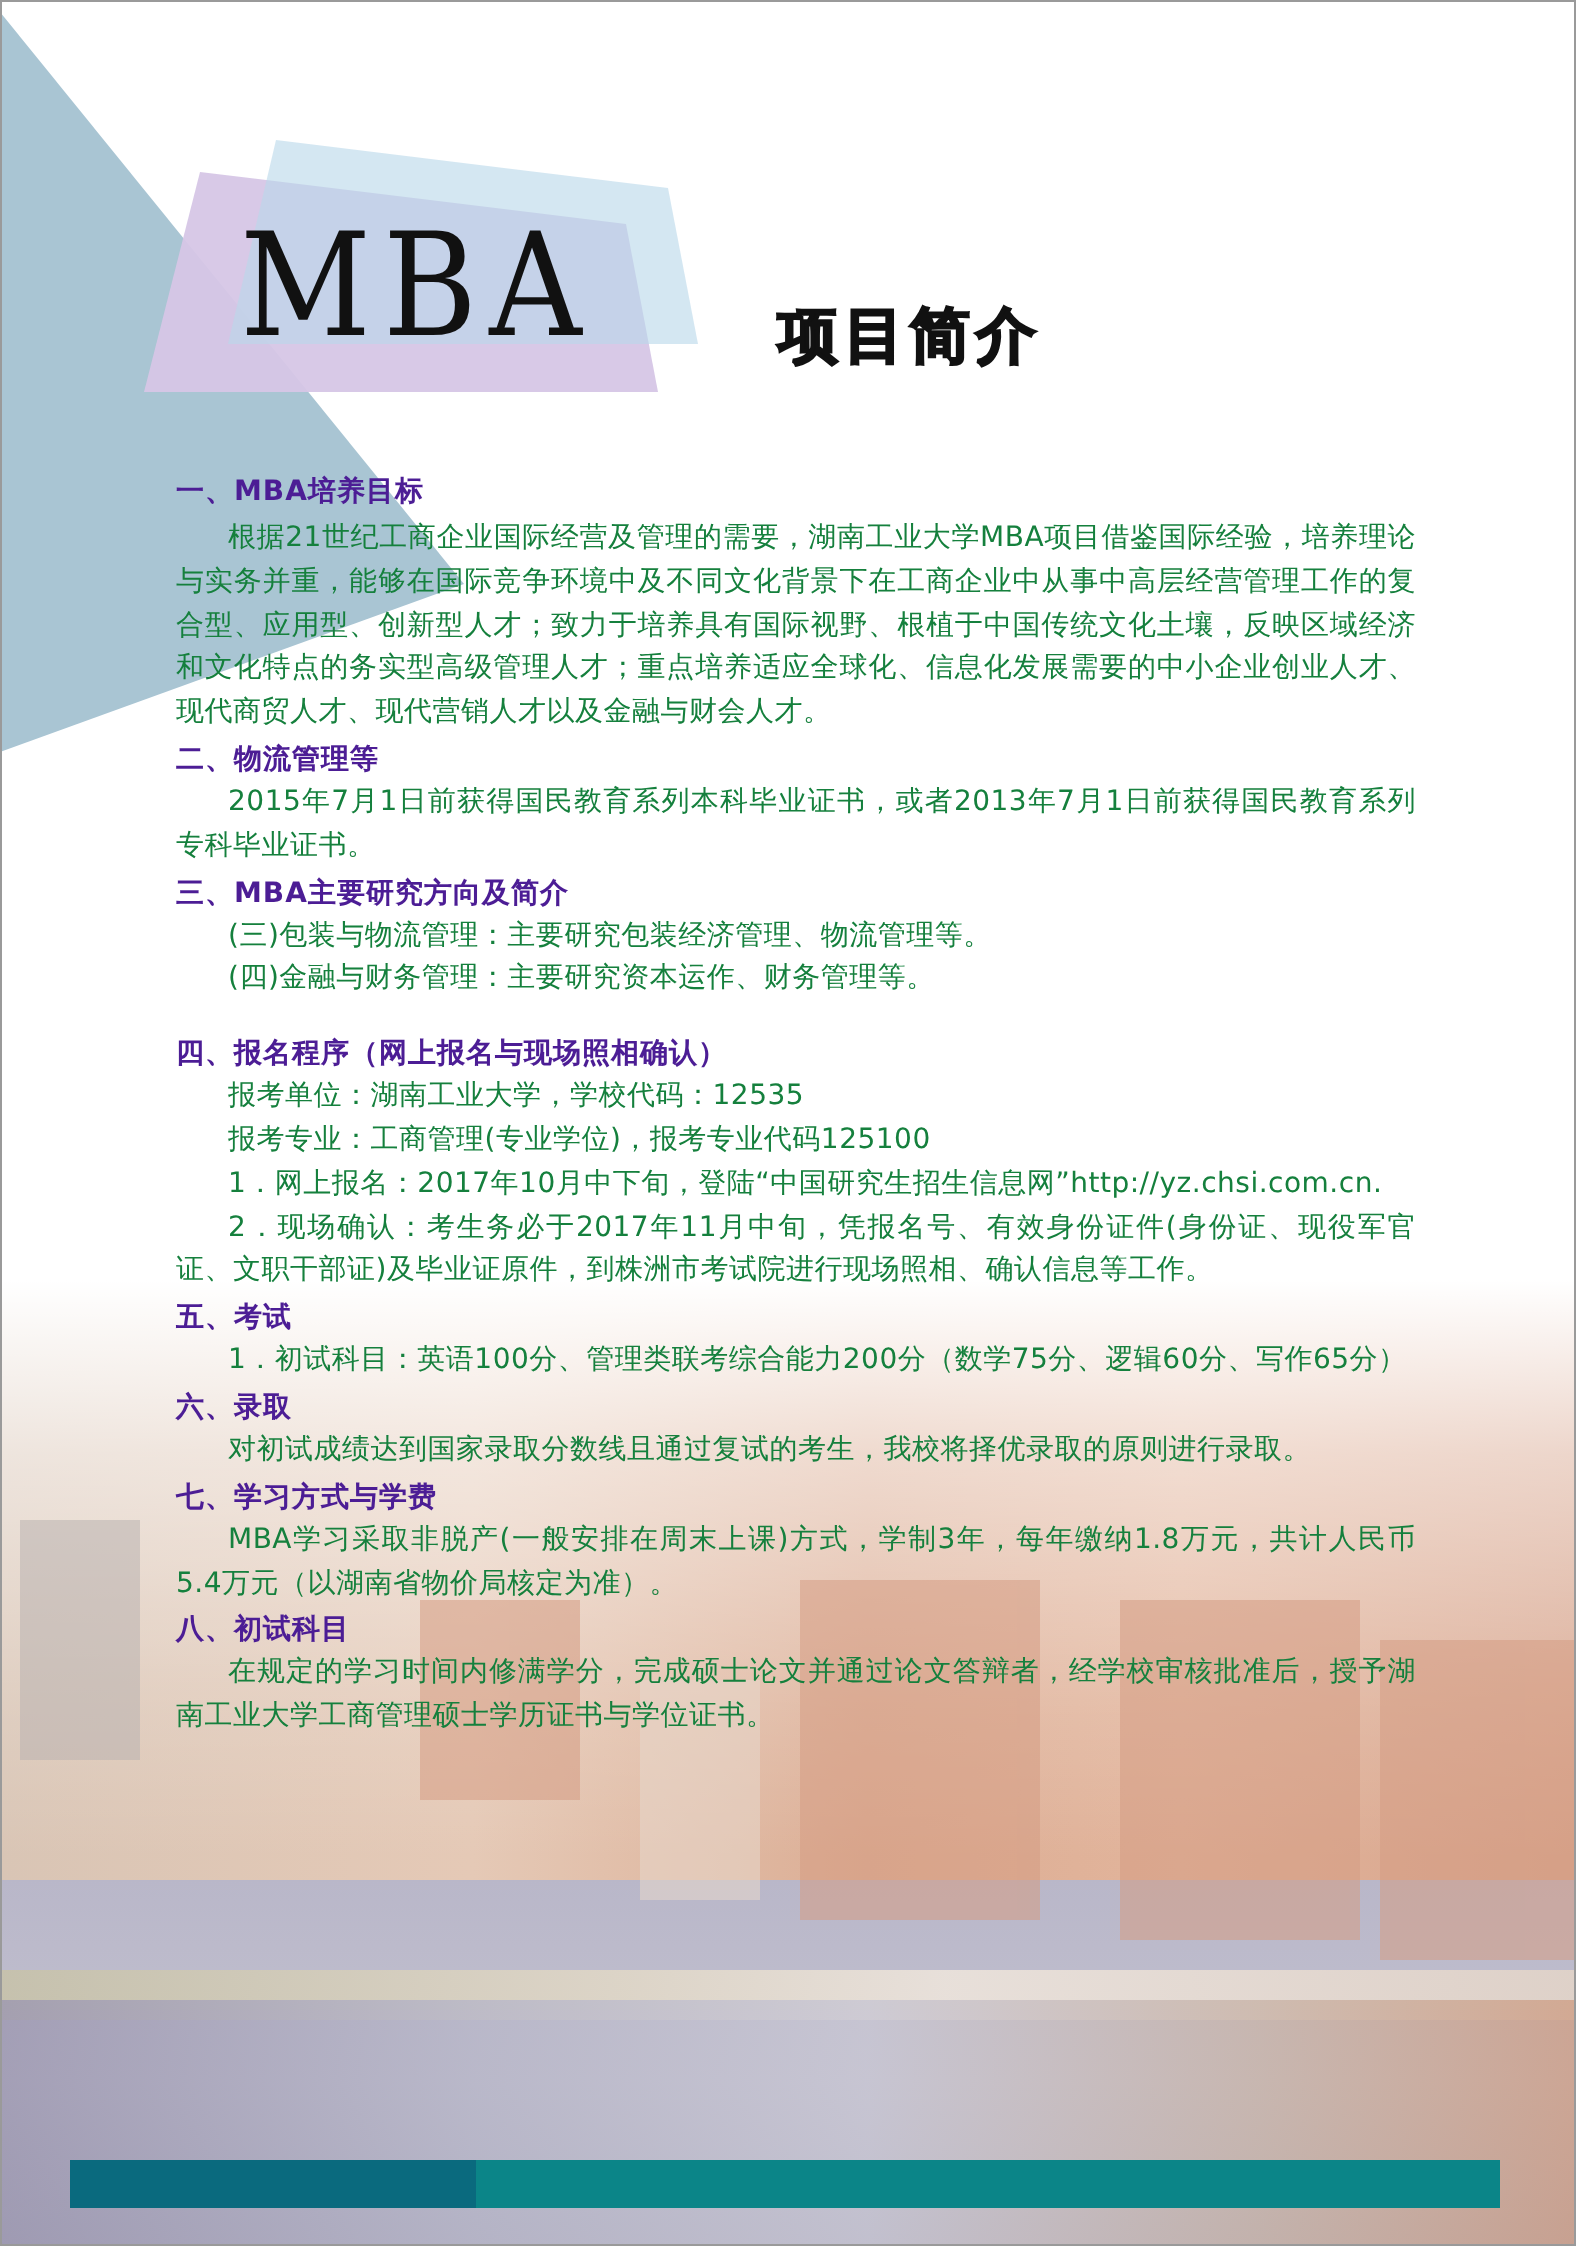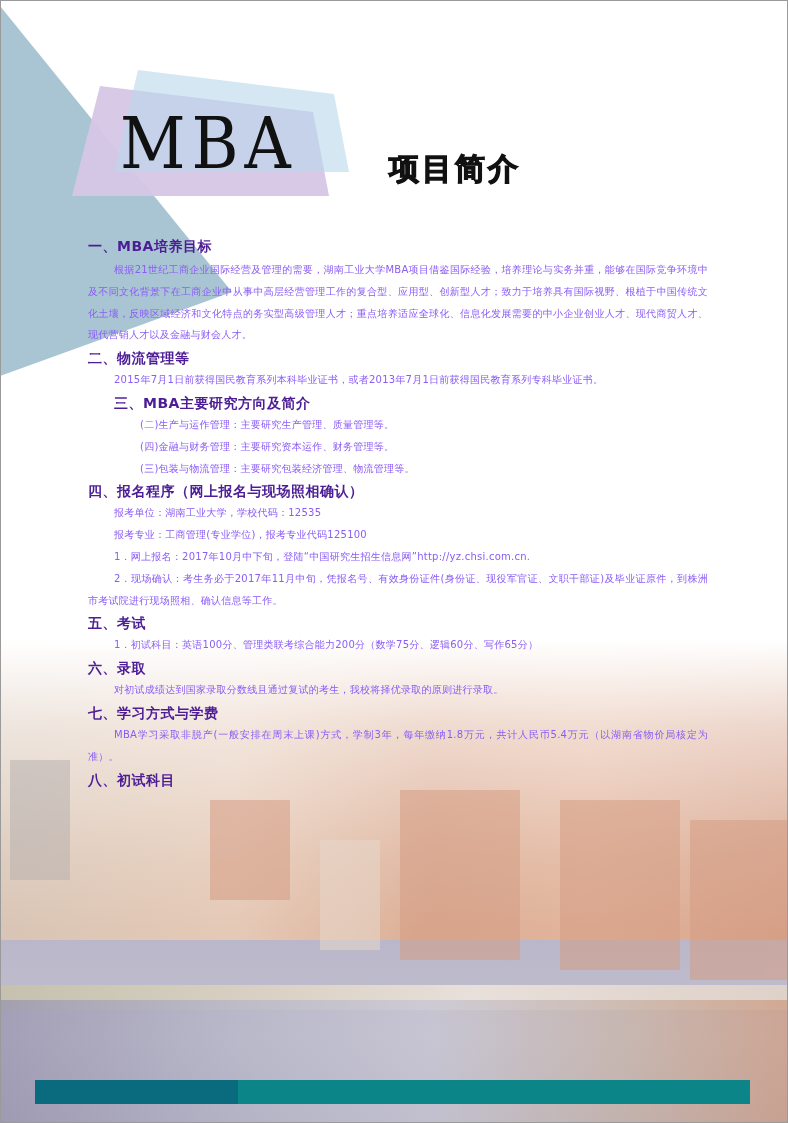--- a/index.html
+++ b/index.html
@@ -45,21 +45,21 @@
       position: absolute; left: 358px; top: 154px; z-index: 3;
       font-size: 30px; font-weight: 900; color: #111; letter-spacing: 3px; line-height: 1; margin-left: 31px;
       -webkit-text-stroke: 1.2px #111;
     }
     .content { position: absolute; left: 88px; top: 236px; width: 620px; z-index: 5; }
     .sec-title {
       font-size: 14px; font-weight: bold; color: #4c1d95; line-height: 20px; height: 21px;
       letter-spacing: 0.5px;
     }
     .para {
-      font-size: 10px; line-height: 21.8px; color: #8b5cf6; text-align: justify;
+      font-size: 14px; line-height: 21.8px; color: #15803d; text-align: justify;
       letter-spacing: 0.25px;
     }
     .para.indent { text-indent: 26px; }
     .para.item { padding-left: 26px; }
     .bar {
       position: absolute; left: 35px; top: 1080px; width: 715px; height: 24px; z-index: 6;
       display: flex;
     }
     .bar .seg1 { width: 203px; height: 100%; background: #0a6a7e; }
     .bar .seg2 { flex: 1; height: 100%; background: #0b8588; }
@@ -93,28 +93,27 @@
   <div>
     <div class="sec-title">一、MBA培养目标</div>
     <div class="para indent" style="margin-top:2px;">根据21世纪工商企业国际经营及管理的需要，湖南工业大学MBA项目借鉴国际经验，培养理论与实务并重，能够在国际竞争环境中及不同文化背景下在工商企业中从事中高层经营管理工作的复合型、应用型、创新型人才；致力于培养具有国际视野、根植于中国传统文化土壤，反映区域经济和文化特点的务实型高级管理人才；重点培养适应全球化、信息化发展需要的中小企业创业人才、现代商贸人才、现代营销人才以及金融与财会人才。</div>
   </div>
 
   <div style="margin-top:2px;">
     <div class="sec-title">二、物流管理等</div>
     <div class="para indent">2015年7月1日前获得国民教育系列本科毕业证书，或者2013年7月1日前获得国民教育系列专科毕业证书。</div>
   </div>
 
-  <div style="margin-top:2px;margin-left:26px;">
+  <div style="margin-top:2px;">
     <div class="sec-title">三、MBA主要研究方向及简介</div>
-    <div class="para item">(二)生产与运作管理：主要研究生产管理、质量管理等。</div>
+    <div class="para item">(三)包装与物流管理：主要研究包装经济管理、物流管理等。</div>
     <div class="para item">(四)金融与财务管理：主要研究资本运作、财务管理等。</div>
-    <div class="para item">(三)包装与物流管理：主要研究包装经济管理、物流管理等。</div>
   </div>
 
-  <div style="margin-top:2px;">
+  <div style="margin-top:16px;">
     <div class="sec-title">四、报名程序（网上报名与现场照相确认）</div>
     <div class="para item">报考单位：湖南工业大学，学校代码：12535</div>
     <div class="para item">报考专业：工商管理(专业学位)，报考专业代码125100</div>
     <div class="para item">1．网上报名：2017年10月中下旬，登陆“中国研究生招生信息网”http://yz.chsi.com.cn.</div>
     <div class="para indent">2．现场确认：考生务必于2017年11月中旬，凭报名号、有效身份证件(身份证、现役军官证、文职干部证)及毕业证原件，到株洲市考试院进行现场照相、确认信息等工作。</div>
   </div>
 
   <div style="margin-top:2px;">
     <div class="sec-title">五、考试</div>
     <div class="para item">1．初试科目：英语100分、管理类联考综合能力200分（数学75分、逻辑60分、写作65分）</div>
@@ -125,20 +124,21 @@
     <div class="para item">对初试成绩达到国家录取分数线且通过复试的考生，我校将择优录取的原则进行录取。</div>
   </div>
 
   <div style="margin-top:2px;">
     <div class="sec-title">七、学习方式与学费</div>
     <div class="para indent">MBA学习采取非脱产(一般安排在周末上课)方式，学制3年，每年缴纳1.8万元，共计人民币5.4万元（以湖南省物价局核定为准）。</div>
   </div>
 
   <div style="margin-top:2px;">
     <div class="sec-title">八、初试科目</div>
+    <div class="para indent">在规定的学习时间内修满学分，完成硕士论文并通过论文答辩者，经学校审核批准后，授予湖南工业大学工商管理硕士学历证书与学位证书。</div>
   </div>
 </div>
 
 <div class="bar">
   <div class="seg1"></div>
   <div class="seg2"></div>
 </div>
 
 <div class="frame"></div>
 

